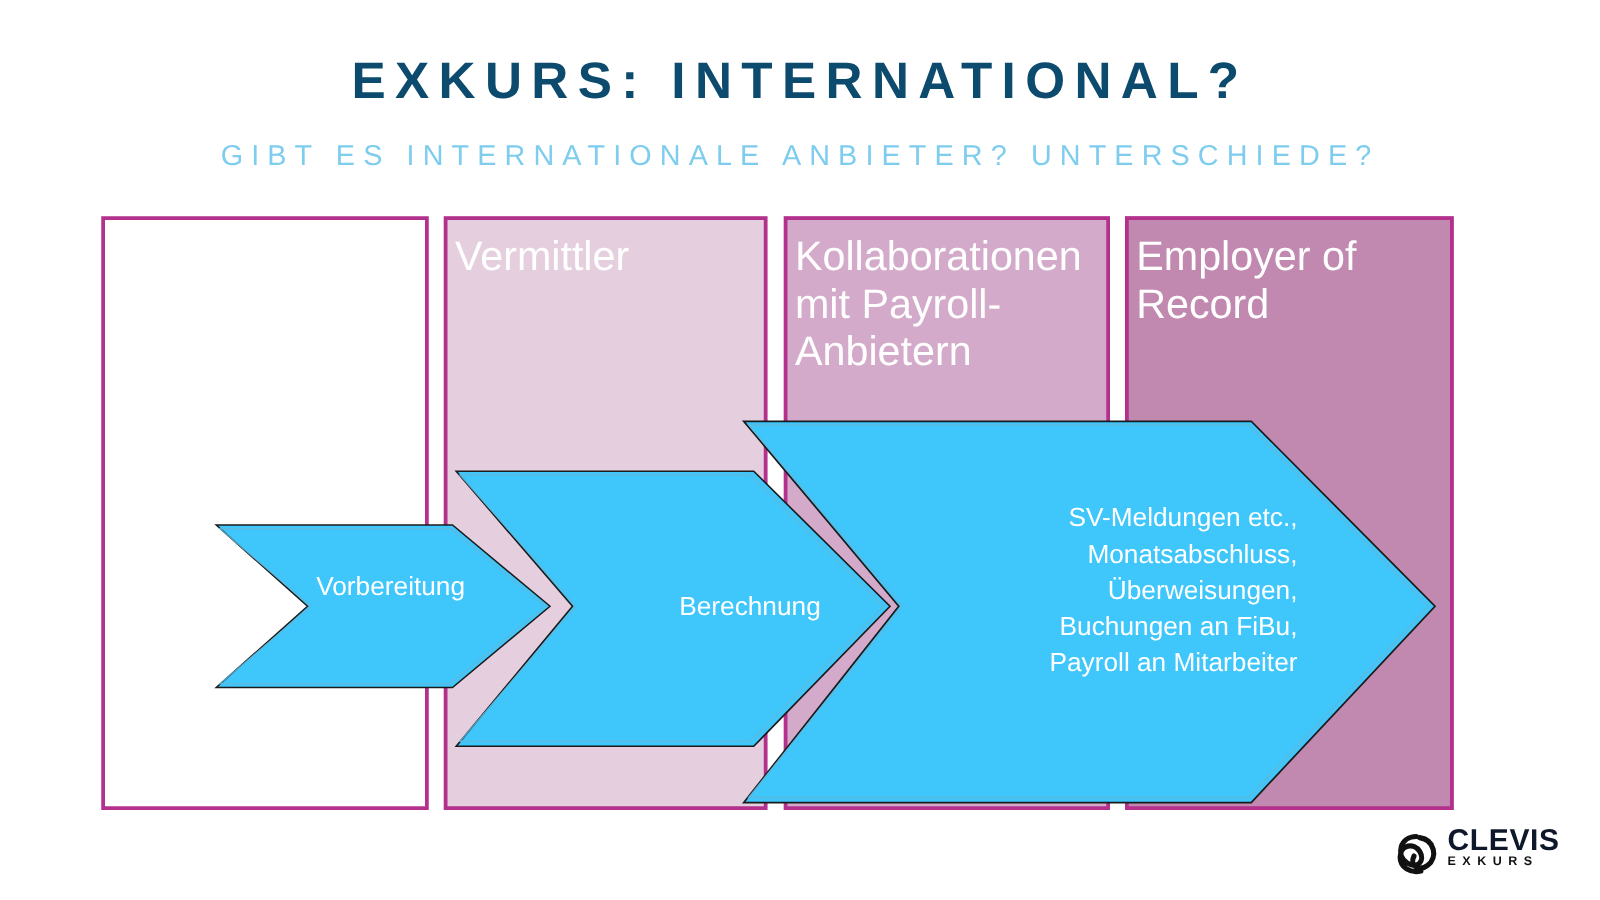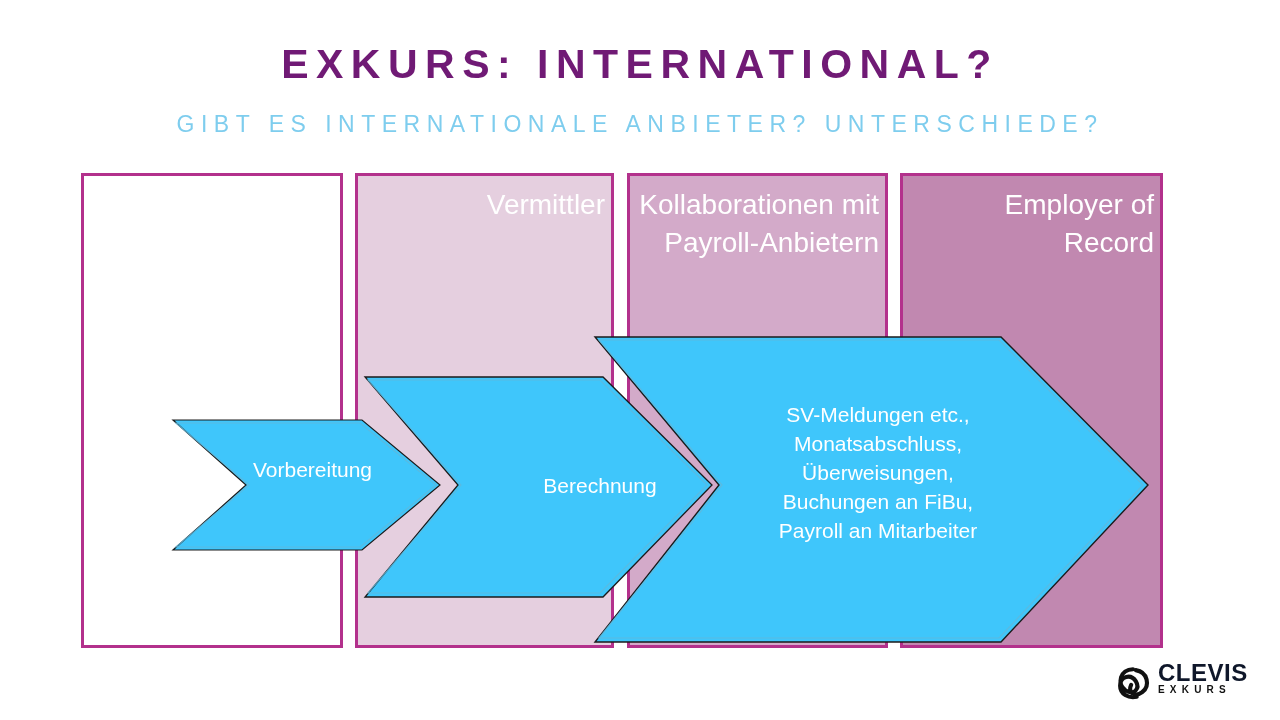--- a/index.html
+++ b/index.html
@@ -24,21 +24,21 @@
   
   .title {
     position: absolute;
     left: 0;
     top: 42px;
     width: 1280px;
     text-align: center;
     font-size: 41px;
     font-weight: bold;
     letter-spacing: 7.5px;
-    color: #701a75;
+    color: #0c4a6e;
     line-height: 1.1;
     white-space: nowrap;
   }
   .subtitle {
     position: absolute;
     left: 0;
     top: 112px;
     width: 1280px;
     text-align: center;
     font-size: 23px;
@@ -60,23 +60,23 @@
   .col-1 { left: 81px;  width: 262px; background: #ffffff; }
   .col-2 { left: 355px; width: 259px; background: #e5cfdf; }
   .col-3 { left: 627px; width: 261px; background: #d3aac9; }
   .col-4 { left: 900px; width: 263px; background: #c188b0; }
 
   .col-header {
     position: absolute;
     left: 0;
     right: 0;
     top: 10px;
-    text-align: right;
+    text-align: left;
     color: #ffffff;
-    font-size: 28px;
+    font-size: 33px;
     line-height: 38px;
     font-weight: normal;
     padding: 0 6px;
     box-sizing: border-box;
   }
 
   
   .chevron-layer {
     position: absolute;
     left: 0;
@@ -92,21 +92,21 @@
     font-size: 21px;
     line-height: 29px;
     font-weight: normal;
   }
   .chev-label.big {
     font-size: 21px;
     line-height: 29px;
   }
   .label-1 { left: 205px; top: 455px; width: 215px; }
   .label-2 { left: 455px; top: 471px; width: 230px; padding-left: 30px; }
-  .label-3 { left: 718px; top: 400px; width: 320px; }
+  .label-3 { left: 718px; top: 400px; width: 320px; text-align: right; }
 
   
   .logo {
     position: absolute;
     left: 1110px;
     top: 660px;
     width: 160px;
     height: 48px;
   }
   .logo-text {

